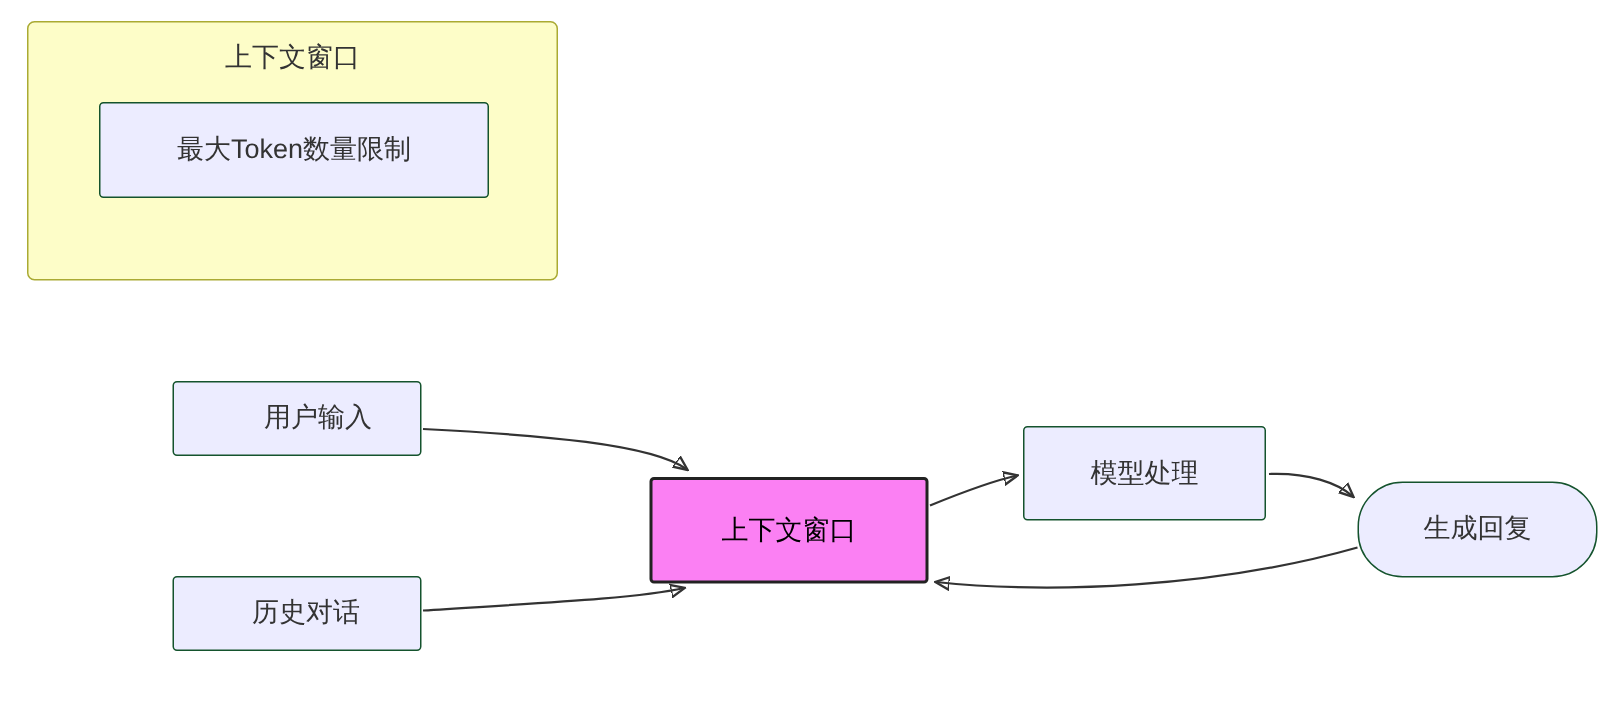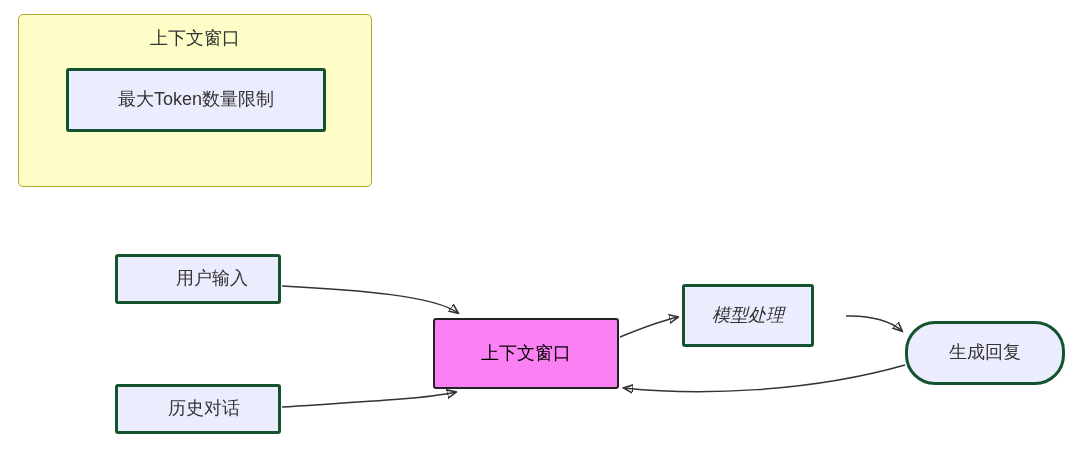--- a/index.html
+++ b/index.html
@@ -13,21 +13,21 @@
     position: relative;
     width: 1080px; height: 470px;
   }
   
   .node {
     position: absolute;
     display: flex;
     align-items: center;
     justify-content: center;
     background: #ECECFF;
-    border: 3px solid #14532d;
+    border: 1px solid #14532d;
     border-radius: 3px;
     font-size: 18px;
     color: #333333;
     text-align: center;
     line-height: 1.2;
   }
   
   .node.highlight {
     background: #FB80F3;
     border: 2px solid #222222;
@@ -51,21 +51,21 @@
     color: #333333;
   }
   .subgraph .inner-node {
     left: 47px; top: 53px;
     width: 260px; height: 64px;
   }
   
   #n-user-input     { left: 115px; top: 254px; width: 166px; height: 50px; padding-left: 28px; }
   #n-history        { left: 115px; top: 384px; width: 166px; height: 50px; padding-left: 12px; }
   #n-context        { left: 433px; top: 318px; width: 186px; height: 71px; }
-  #n-model          { left: 682px; top: 284px; width: 132px; height: 63px; font-style: italic; }
+  #n-model          { left: 682px; top: 284px; width: 162px; height: 63px; }
   #n-reply          { left: 905px; top: 321px; width: 160px; height: 64px; border-radius: 30px; }
 
   .edges {
     position: absolute;
     left: 0; top: 0;
     width: 1080px; height: 470px;
     pointer-events: none;
   }
   .edges path {
     fill: none;

